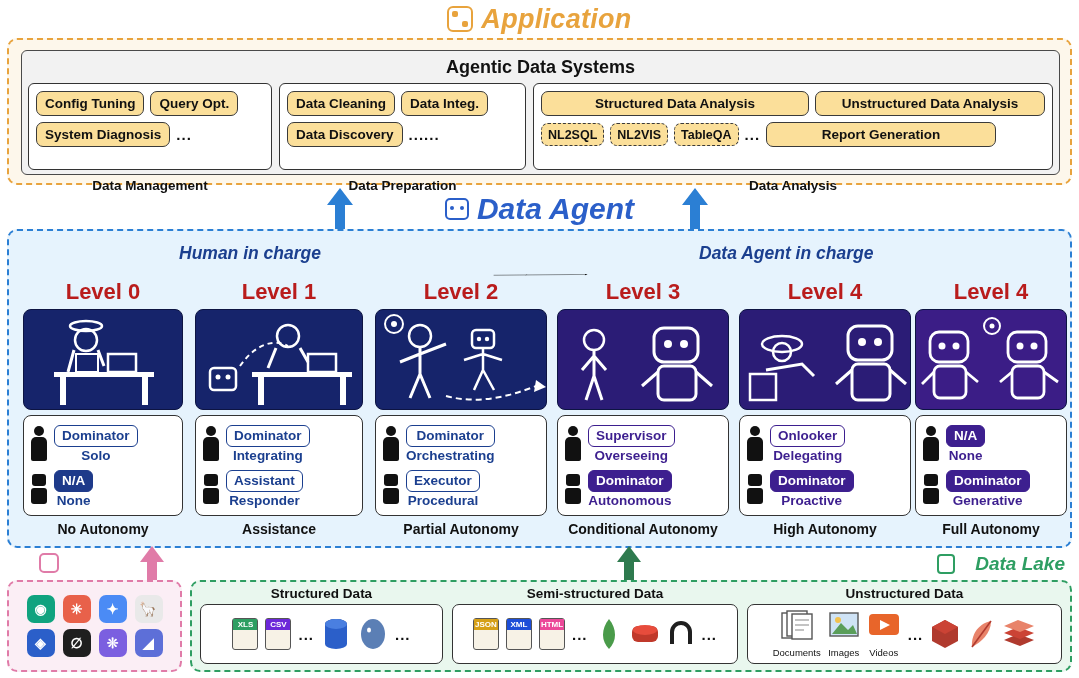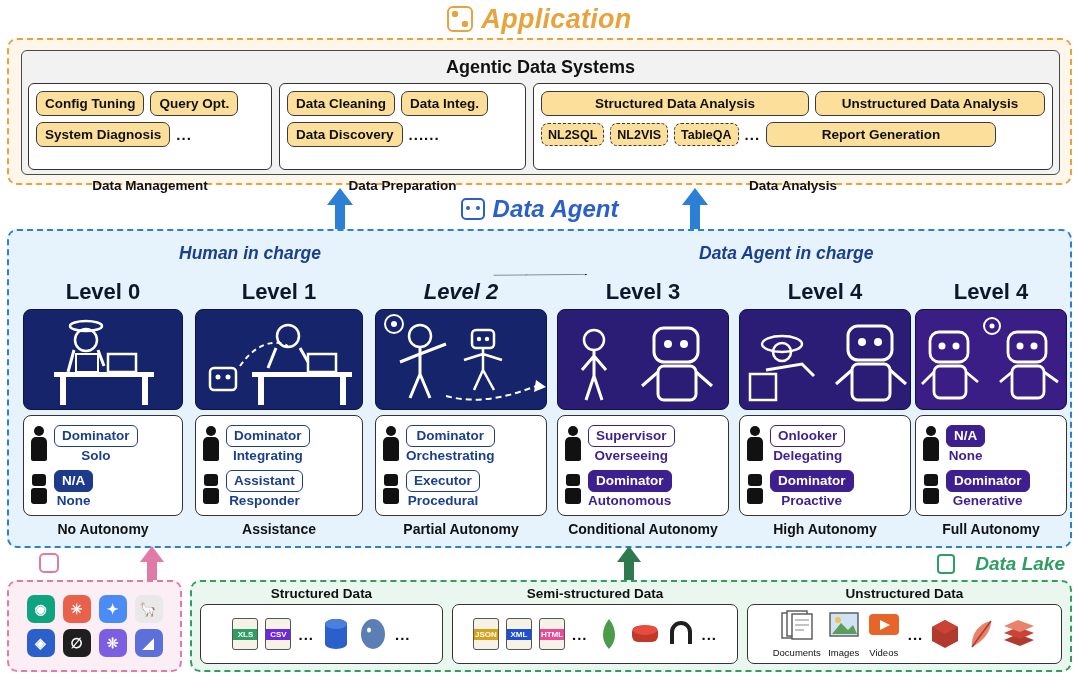--- a/index.html
+++ b/index.html
@@ -124,21 +124,21 @@
 
   
   .da-title-row {
     position: absolute;
     left: 0; top: 191px;
     width: 1079px; height: 36px;
     display: flex; align-items: center; justify-content: center;
     gap: 8px;
   }
   .da-title {
-    font-size: 24px; font-weight: bold; font-style: italic;
+    font-size: 30px; font-weight: bold; font-style: italic;
     color: #2b5fc9;
   }
   .robot-ic {
     width: 24px; height: 22px;
     border: 2.5px solid #2b5fc9;
     border-radius: 5px;
     position: relative;
     background: #fff;
   }
   .robot-ic::before {
@@ -165,21 +165,21 @@
   }
   .axis-line {
     position: absolute;
     left: 14px; top: 43px;
     width: 1035px; height: 2px;
   }
   .level-head {
     position: absolute;
     top: 48px;
     font-size: 22px; font-weight: bold;
-    color: #0f172a;
+    color: #b91c1c;
     text-align: center;
   }
   .img-card {
     position: absolute;
     top: 78px;
     height: 101px;
     background: #16246b;
     border: 1.6px solid #0d1442;
     border-radius: 8px;
     overflow: hidden;
@@ -303,21 +303,21 @@
     left: 0; right: 0; top: -19px;
     text-align: center;
     font-size: 13.5px; font-weight: bold; color: #111;
   }
   .file-ic {
     width: 26px; height: 32px;
     border: 1.4px solid #555;
     border-radius: 3px;
     background: #f7f2e6;
     position: relative;
-    display: flex; align-items: center; justify-content: center;
+    display: flex; align-items: flex-start; justify-content: center;
   }
   .file-tag {
     font-size: 8px; font-weight: bold;
     color: #fff;
     width: 100%;
     text-align: center;
     padding: 1px 0;
   }
   .cap { font-size: 9.5px; color: #111; text-align: center; margin-top: 7px;}
   .ic-wrap { display: flex; flex-direction: column; align-items: center; }
@@ -474,21 +474,21 @@
             <div class="bbody"></div>
           </div>
         <div class="col-stack">
           <span class="badge blue-out">Assistant</span>
           <span class="sub-txt" style="text-align:center">Responder</span>
         </div>
       </div>
     </div>
     <div class="auto-label" style="left:186px; width:168px;">Assistance</div>
 
-    <div class="level-head" style="left:366px; width:172px;font-style:italic;">Level 2</div>
+    <div class="level-head" style="left:366px; width:172px;">Level 2</div>
     <div class="img-card" style="left:366px; width:172px;">
       <svg width="172" height="101" viewBox="0 0 172 101">
         <circle cx="18" cy="14" r="9" fill="none" stroke="#fff" stroke-width="2"></circle>
         <circle cx="18" cy="14" r="3" fill="#fff"></circle>
         <circle cx="44" cy="26" r="11" fill="none" stroke="#fff" stroke-width="2.5"></circle>
         <path d="M44 37 L44 64 M44 64 L34 88 M44 64 L54 88 M44 44 L70 34 M44 44 L24 52" stroke="#fff" stroke-width="3" fill="none"></path>
         <rect x="96" y="20" width="22" height="18" rx="4" fill="none" stroke="#fff" stroke-width="2.5"></rect>
         <circle cx="103" cy="29" r="2.2" fill="#fff"></circle>
           <circle cx="111" cy="29" r="2.2" fill="#fff"></circle>
         <path d="M107 38 L107 60 M107 60 L98 80 M107 60 L118 80 M107 44 L88 50 M107 44 L126 50" stroke="#fff" stroke-width="2.5" fill="none"></path>
@@ -543,21 +543,21 @@
           <span class="sub-txt purple" style="text-align:center">Overseeing</span>
         </div>
       </div>
       <div class="info-row">
         <div class="bot-ic">
             <div class="bhead"></div>
             <div class="bbody"></div>
           </div>
         <div class="col-stack">
           <span class="badge purple-fill">Dominator</span>
-          <span class="sub-txt purple" style="text-align:left">Autonomous</span>
+          <span class="sub-txt purple" style="text-align:right">Autonomous</span>
         </div>
       </div>
     </div>
     <div class="auto-label" style="left:538px; width:192px;">Conditional Autonomy</div>
 
     <div class="level-head" style="left:730px; width:172px;">Level 4</div>
     <div class="img-card dark2" style="left:730px; width:172px;">
       <svg width="172" height="101" viewBox="0 0 172 101">
         <ellipse cx="42" cy="34" rx="20" ry="8" fill="none" stroke="#fff" stroke-width="2.5"></ellipse>
         <circle cx="42" cy="42" r="9" fill="none" stroke="#fff" stroke-width="2.5"></circle>

